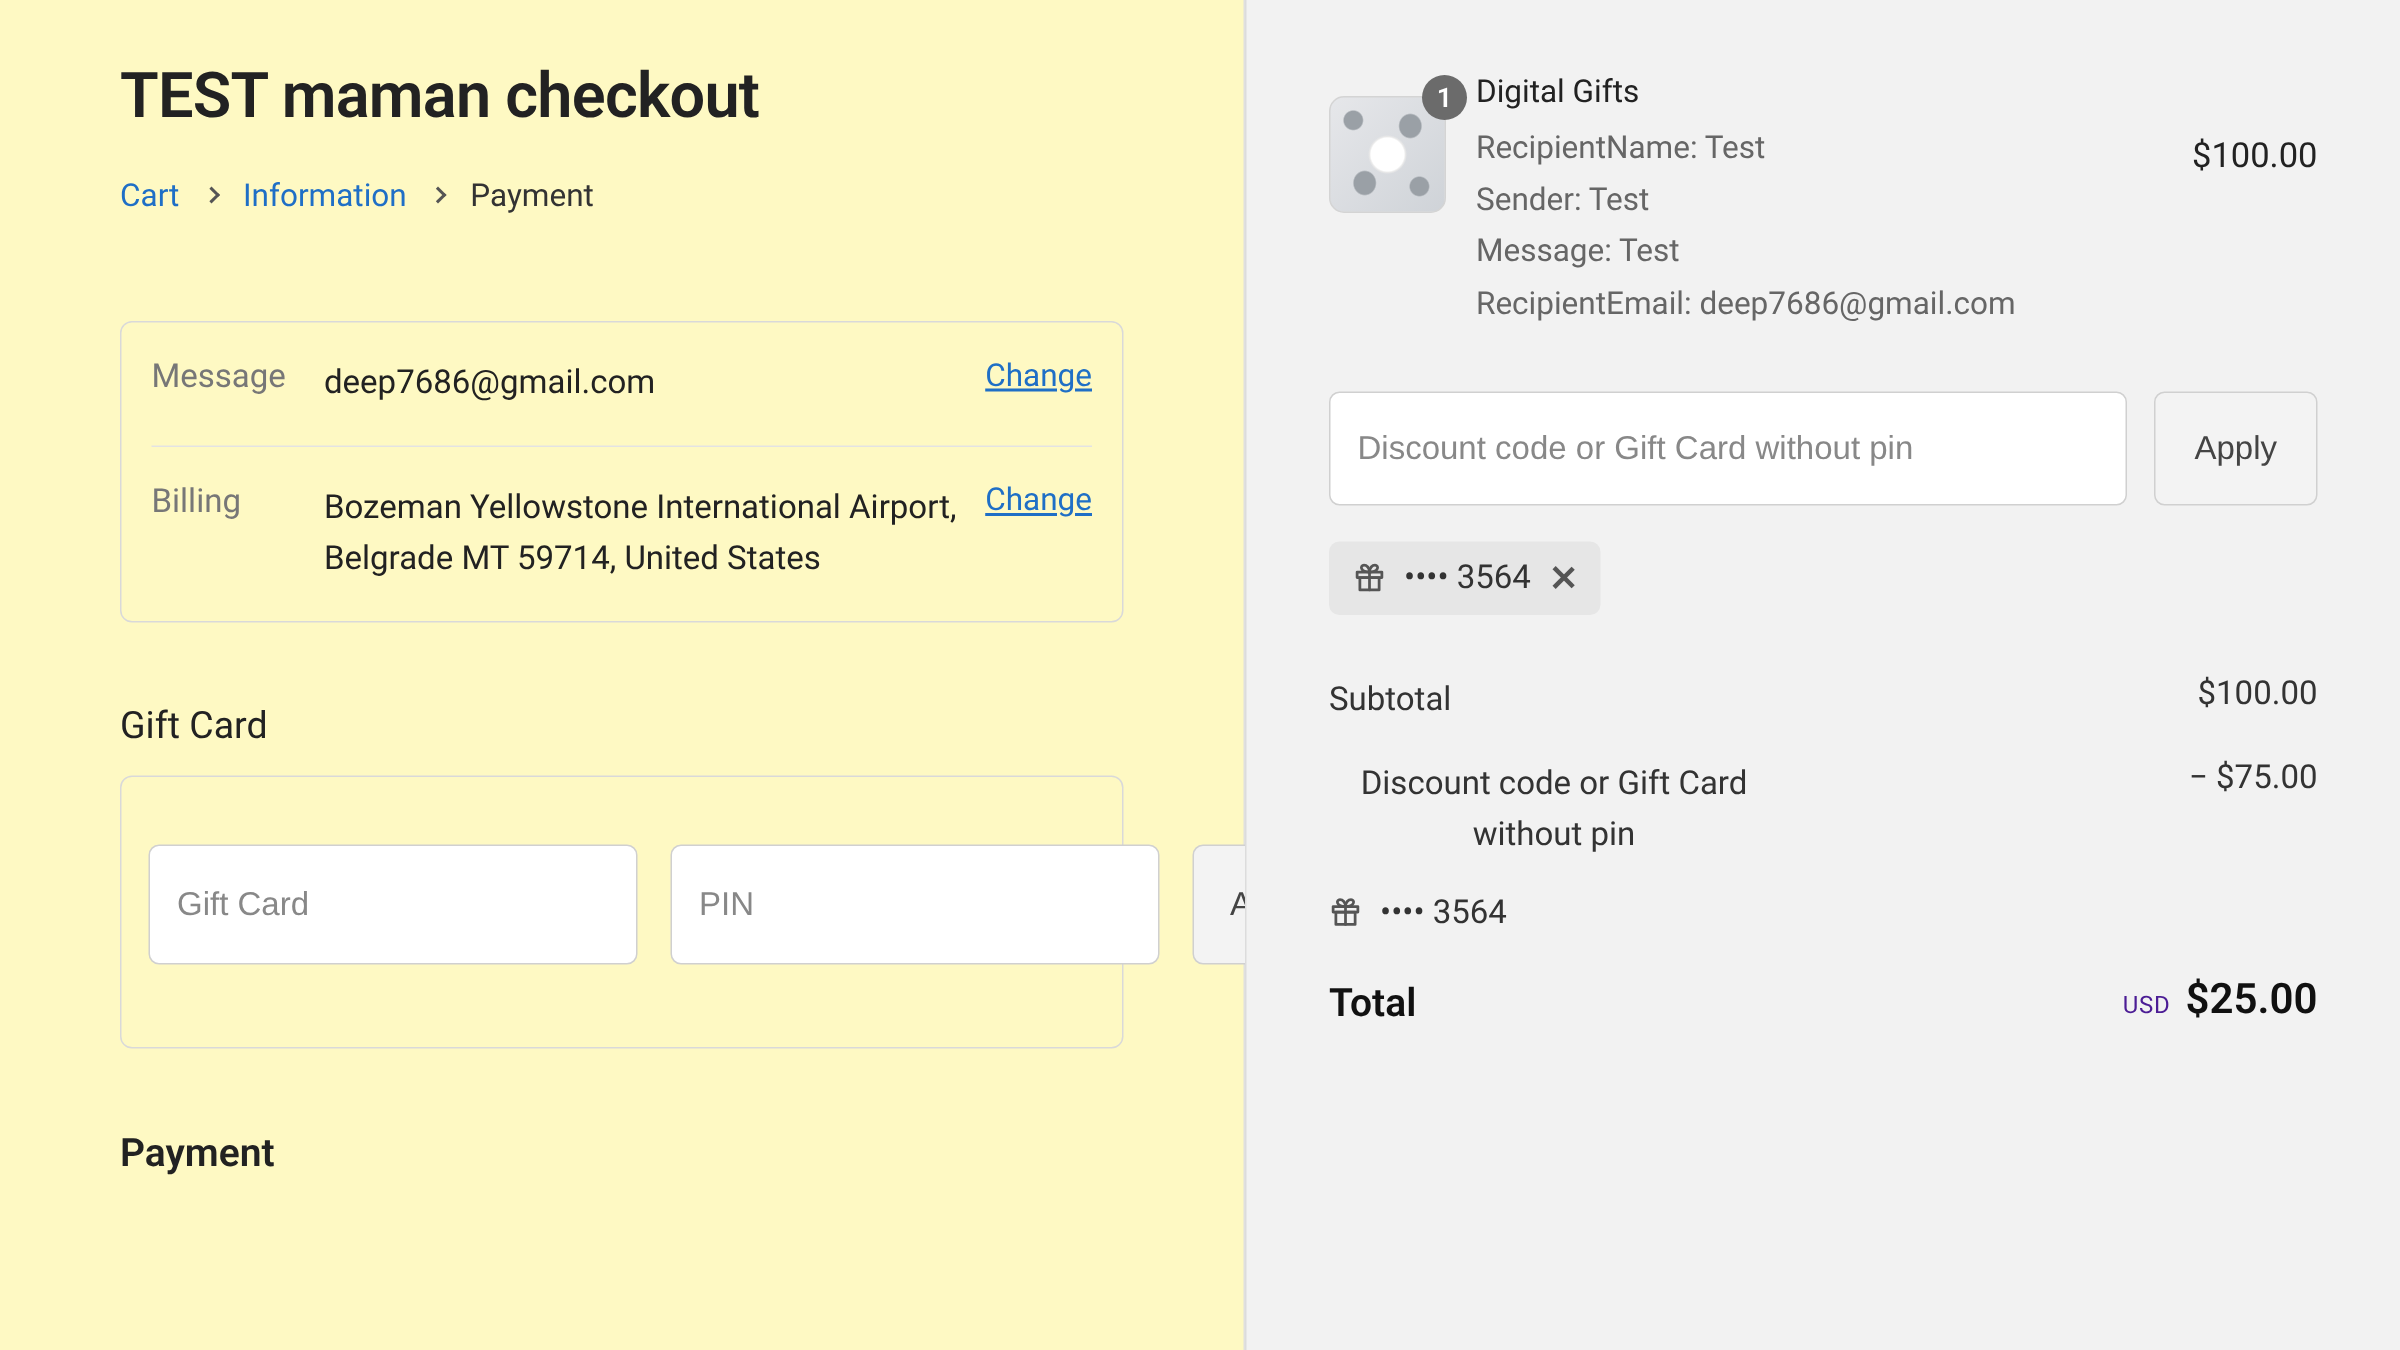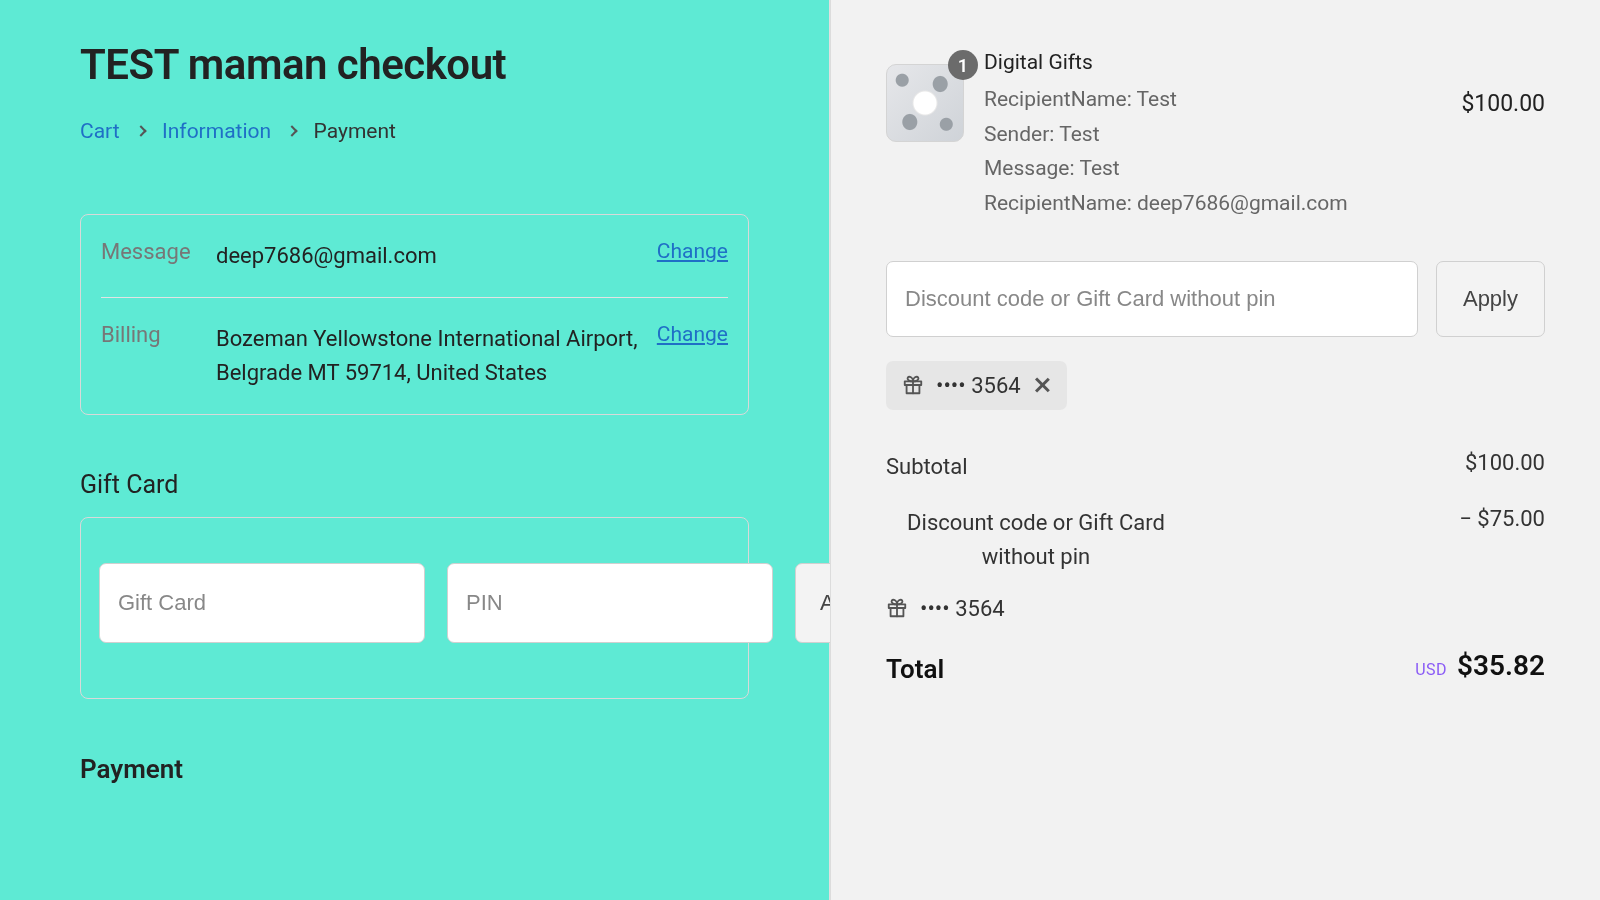--- a/index.html
+++ b/index.html
@@ -8,21 +8,21 @@
     color: #333;
     display: flex;
     width: 1600px;
     height: 900px;
     background: #fff;
     overflow: hidden;
   }
   .left {
     width: 830px;
     padding: 40px 80px 0 80px;
-    background: #5eead4;
+    background: #fef9c3;
     border-right: 1px solid #e0e0e0;
   }
   .right {
     width: 770px;
     padding: 50px 55px 0 55px;
     background: #f2f2f2;
     border-left: 1px solid #dcdcdc;
   }
   h1 {
     font-size: 42px;
@@ -198,21 +198,21 @@
   .summary-row {
     display: flex;
     justify-content: space-between;
     align-items: flex-start;
     margin-bottom: 22px;
     text-align: center;
   }
   .summary-row .label { max-width: 300px; line-height: 1.55; }
   .summary-row.total .label { font-size: 26px; font-weight: 600; color: #111; }
   .summary-row.total .val { font-size: 28px; font-weight: 600; color: #111; }
-  .currency-code { font-size: 16px; color: #8b5cf6; margin-right: 10px; letter-spacing: 0.5px; vertical-align: middle; }
+  .currency-code { font-size: 16px; color: #4c1d95; margin-right: 10px; letter-spacing: 0.5px; vertical-align: middle; }
 
   .gift-icon {
     width: 22px; height: 22px;
     display: inline-block;
     vertical-align: -3px;
   }
   .gift-line { display:flex; align-items:center; gap:12px; font-size:22px; color:#333; margin-top: 6px;}
 </style>
 </head>
 <body>
@@ -256,21 +256,21 @@
   <div class="cart-item">
     <div class="thumb-wrap">
       <div class="thumb"></div>
       <div class="thumb-badge">1</div>
     </div>
     <div class="item-info">
       <div class="item-title">Digital Gifts</div>
       <div class="item-meta">RecipientName: Test</div>
       <div class="item-meta">Sender: Test</div>
       <div class="item-meta">Message: Test</div>
-      <div class="item-meta">RecipientName: deep7686@gmail.com</div>
+      <div class="item-meta">RecipientEmail: deep7686@gmail.com</div>
     </div>
     <div class="item-price">$100.00</div>
   </div>
 
   <div class="discount-row">
     <input class="gc-input" placeholder="Discount code or Gift Card without pin" style="">
     <button class="btn">Apply</button>
   </div>
 
   <div>
@@ -302,18 +302,18 @@
           <rect x="5" y="12" width="14" height="9"></rect>
           <line x1="12" y1="8" x2="12" y2="21"></line>
           <path d="M12 8c0-3 2-5 4-5 3 0 3 5-4 5z"></path>
           <path d="M12 8c0-3-2-5-4-5-3 0-3 5 4 5z"></path>
         </svg>
       <span>•••• 3564</span>
     </div>
     <div class="summary-row total" style="margin-top:28px;">
       <div class="label">Total</div>
       <div>
-        <span class="currency-code">USD</span><span class="val">$35.82</span>
+        <span class="currency-code">USD</span><span class="val">$25.00</span>
       </div>
     </div>
   </div>
 
 </div>
 
 </body></html>

